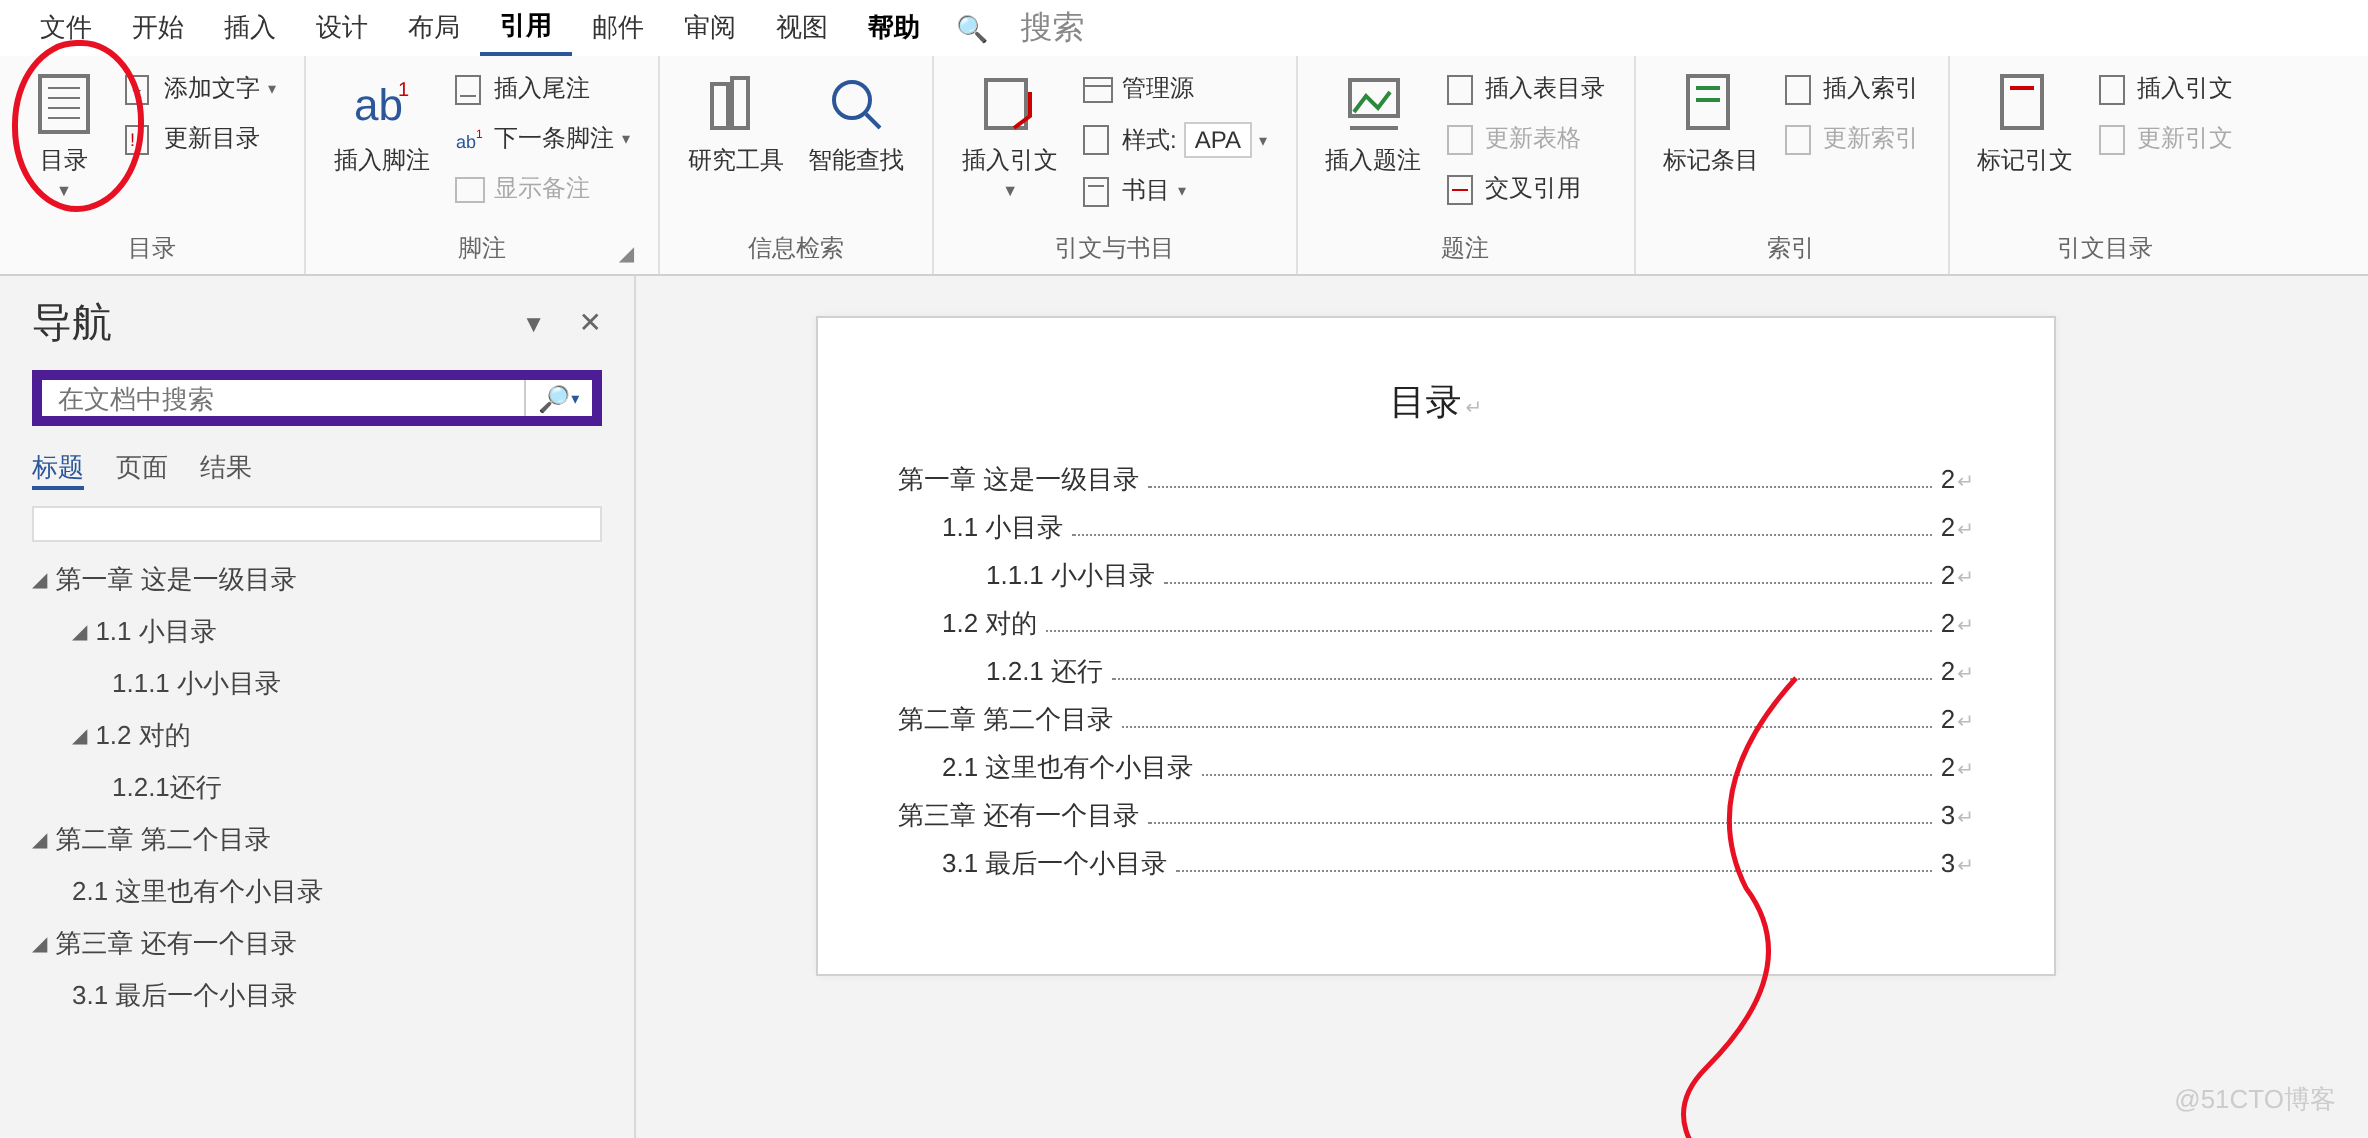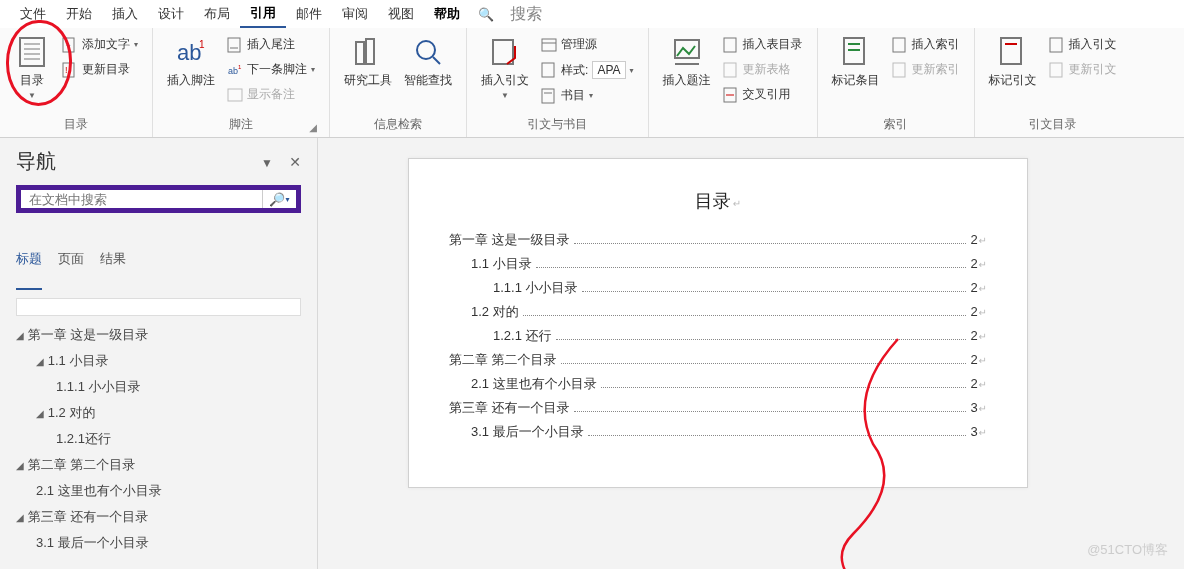--- a/index.html
+++ b/index.html
@@ -32,21 +32,21 @@
   
   .navpane { width: 318px; background: #f3f3f3; border-right: 1px solid #d8d8d8; padding: 10px 16px; }
   .nav-head { display: flex; align-items: center; justify-content: space-between; margin-bottom: 10px; }
   .nav-title { font-size: 20px; color: #333; text-align: right; }
   .nav-x { color: #666; font-size: 14px; }
   .nav-drop { color: #666; font-size: 12px; margin-right: 12px; }
   .nav-search { display: flex; border: 5px solid #4c1d95; background: #fff; height: 28px; }
   .nav-search input { flex: 1; border: none; outline: none; padding: 0 8px; font-size: 13px; color: #333; }
   .nav-search .sbtn { width: 34px; border-left: 1px solid #ccc; display: flex; align-items: center; justify-content: center; color: #2b579a; font-size: 13px; }
   .nav-tabs { display: flex; gap: 16px; margin: 12px 0 8px 0; font-size: 13px; }
-  .nav-tab { color: #555; padding-bottom: 20px; cursor: pointer; margin-top: 25px; }
+  .nav-tab { color: #555; padding-bottom: 0; cursor: pointer; }
   .nav-tab.active { color: #2b579a; border-bottom: 2px solid #2b579a; }
   .nav-top { height: 18px; border: 1px solid #ddd; background: #fff; margin-bottom: 6px; }
   .tree { font-size: 13px; color: #444; }
   .tree .node { padding: 4px 0; display: flex; align-items: center; gap: 4px; }
   .tree .tw { color: #666; font-size: 10px; }
   
   .doc { flex: 1; background: #f3f3f3; position: relative; overflow: hidden; }
   .page { position: absolute; left: 90px; top: 20px; width: 620px; background: #fff; border: 1px solid #d0d0d0; padding: 30px 40px 40px 40px; box-shadow: 0 0 4px rgba(0,0,0,0.05); }
   .toc-title { text-align: center; font-size: 18px; margin-bottom: 18px; color: #222; }
   .toc-title::after { content: "↵"; font-size: 10px; color: #bbb; margin-left: 2px; }
@@ -272,20 +272,21 @@
           <span class="sico">
             <svg class="iconsvg" viewBox="0 0 16 16">
                 <rect x="1" y="1" width="12" height="14" fill="none" stroke="#777"></rect>
                 <line x1="3" y1="8" x2="11" y2="8" stroke="#c00"></line>
               </svg>
           </span>
           <span>交叉引用</span>
         </div>
       </div>
     </div>
+    <div class="group-label">题注</div>
   </div>
 
   <div class="group">
     <div class="group-body">
       <div class="bigbtn">
         <span class="ico">
           <svg class="iconsvg" viewBox="0 0 32 32">
               <rect x="4" y="2" width="20" height="26" fill="none" stroke="#777" stroke-width="2"></rect>
               <line x1="8" y1="8" x2="20" y2="8" stroke="#2b8a3e" stroke-width="2"></line>
               <line x1="8" y1="14" x2="20" y2="14" stroke="#2b8a3e" stroke-width="2"></line>

